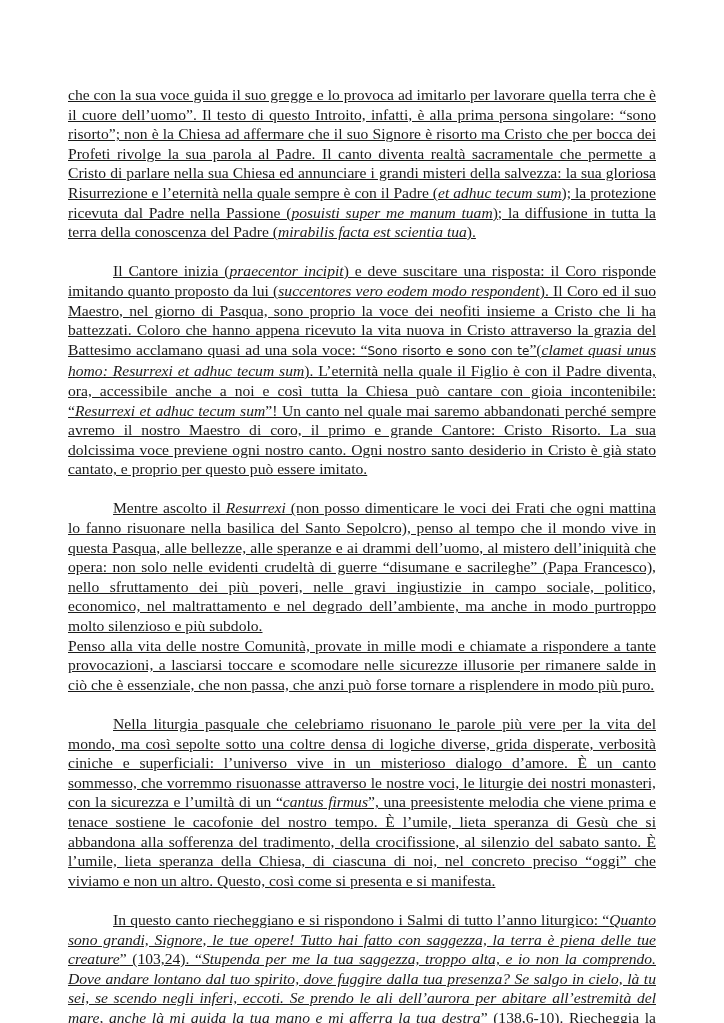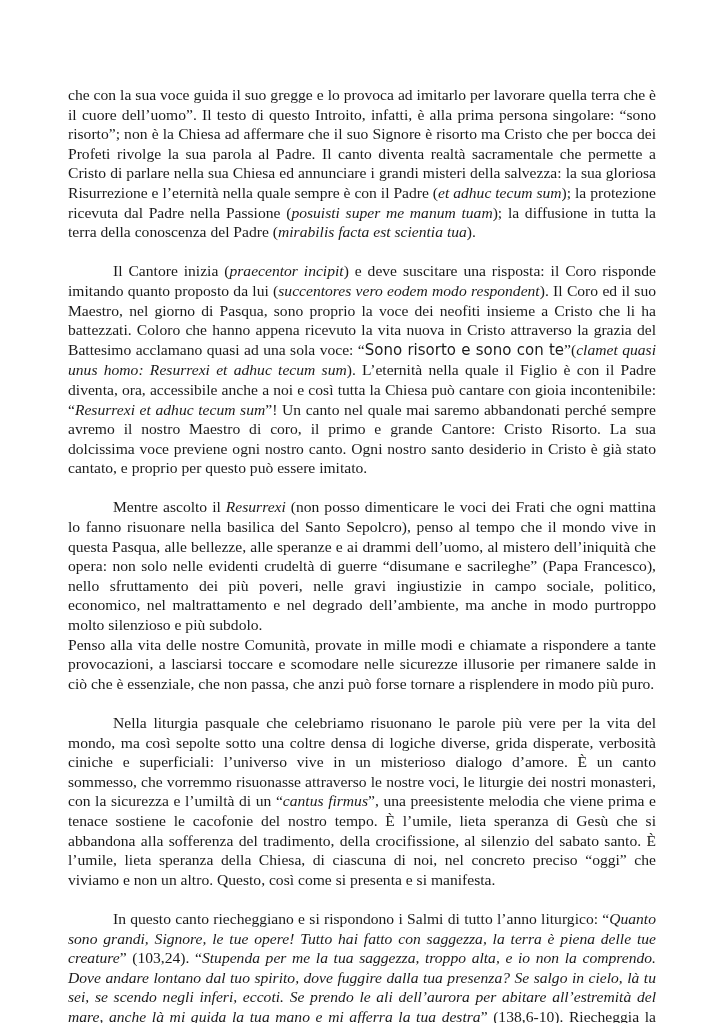--- a/index.html
+++ b/index.html
@@ -20,36 +20,37 @@
       width: 588px;
       font-family: "Liberation Serif", "DejaVu Serif", serif;
       font-size: 15.6px;
       line-height: 19.6px;
       color: #1a1a1a;
     }
     .para {
       margin: 0 0 19.6px 0;
       text-align: justify;
       text-indent: 0;
+      text-decoration: underline;
     }
     .para.indent {
       text-indent: 45px;
     }
     .para.tight {
       margin-bottom: 0;
     }
     .para.continued {
       text-indent: 0;
     }
     .it {
       font-style: italic;
     }
     .sans-quote {
       font-family: "DejaVu Sans", sans-serif;
-      font-size: 15px;
+      font-size: 12px;
     }
   </style>
 </head>
 <body>
 
 <div class="page">
   <p class="para"><span>che con la sua voce guida il suo gregge e lo provoca ad imitarlo per lavorare quella terra che è il cuore dell’uomo”. Il testo di questo Introito, infatti, è alla prima persona singolare: “sono risorto”; non è la Chiesa ad affermare che il suo Signore è risorto ma Cristo che per bocca dei Profeti rivolge la sua parola al Padre. Il canto diventa realtà sacramentale che permette a Cristo di parlare nella sua Chiesa ed annunciare i grandi misteri della salvezza: la sua gloriosa Risurrezione e l’eternità nella quale sempre è con il Padre (</span><span class="it">et adhuc tecum sum</span><span>); la protezione ricevuta dal Padre nella Passione (</span><span class="it">posuisti super me manum tuam</span><span>); la diffusione in tutta la terra della conoscenza del Padre (</span><span class="it">mirabilis facta est scientia tua</span><span>).</span></p>
   <p class="para indent"><span>Il Cantore inizia (</span><span class="it">praecentor incipit</span><span>) e deve suscitare una risposta: il Coro risponde imitando quanto proposto da lui (</span><span class="it">succentores vero eodem modo respondent</span><span>). Il Coro ed il suo Maestro, nel giorno di Pasqua, sono proprio la voce dei neofiti insieme a Cristo che li ha battezzati. Coloro che hanno appena ricevuto la vita nuova in Cristo attraverso la grazia del Battesimo acclamano quasi ad una sola voce: “</span><span class="sans-quote">Sono risorto e sono con te</span><span>”(</span><span class="it">clamet quasi unus homo: Resurrexi et adhuc tecum sum</span><span>). L’eternità nella quale il Figlio è con il Padre diventa, ora, accessibile anche a noi e così tutta la Chiesa può cantare con gioia incontenibile: “</span><span class="it">Resurrexi et adhuc tecum sum</span><span>”! Un canto nel quale mai saremo abbandonati perché sempre avremo il nostro Maestro di coro, il primo e grande Cantore: Cristo Risorto. La sua dolcissima voce previene ogni nostro canto. Ogni nostro santo desiderio in Cristo è già stato cantato, e proprio per questo può essere imitato.</span></p>
   <p class="para indent tight"><span>Mentre ascolto il </span><span class="it">Resurrexi</span><span> (non posso dimenticare le voci dei Frati che ogni mattina lo fanno risuonare nella basilica del Santo Sepolcro), penso al tempo che il mondo vive in questa Pasqua, alle bellezze, alle speranze e ai drammi dell’uomo, al mistero dell’iniquità che opera: non solo nelle evidenti crudeltà di guerre “disumane e sacrileghe” (Papa Francesco), nello sfruttamento dei più poveri, nelle gravi ingiustizie in campo sociale, politico, economico, nel maltrattamento e nel degrado dell’ambiente, ma anche in modo purtroppo molto silenzioso e più subdolo.</span></p>
   <p class="para continued"><span>Penso alla vita delle nostre Comunità, provate in mille modi e chiamate a rispondere a tante provocazioni, a lasciarsi toccare e scomodare nelle sicurezze illusorie per rimanere salde in ciò che è essenziale, che non passa, che anzi può forse tornare a risplendere in modo più puro.</span></p>

